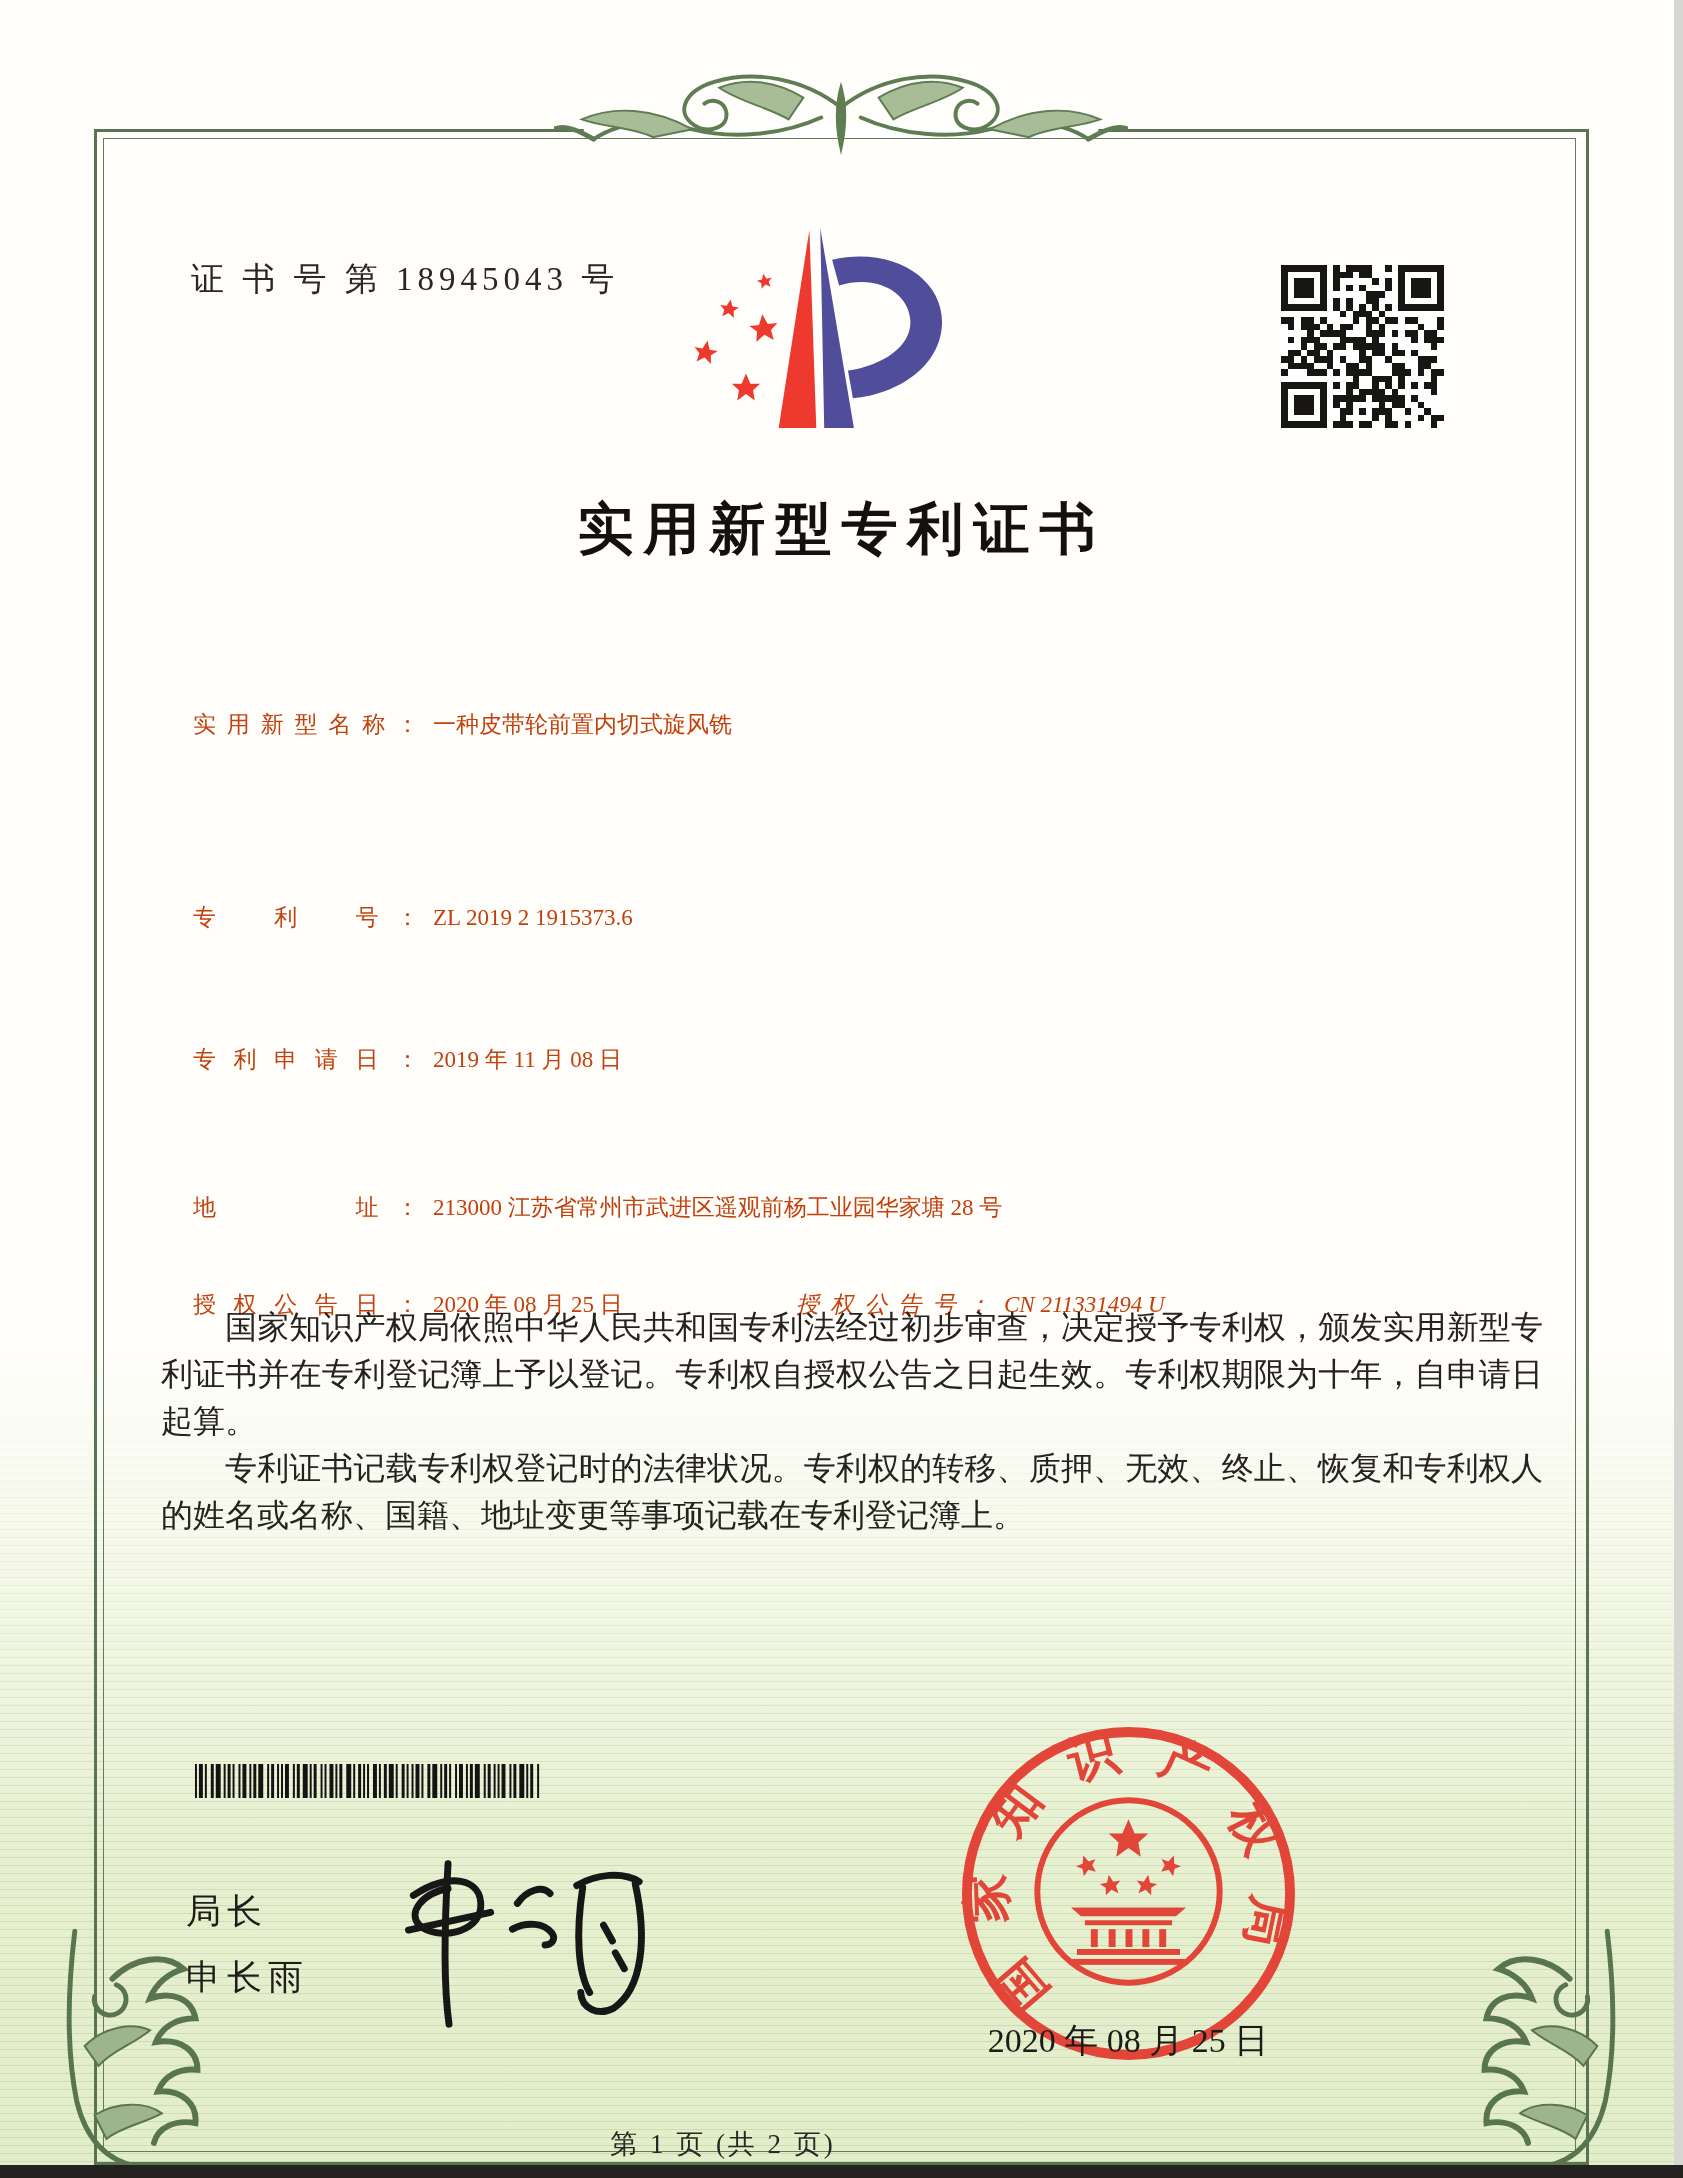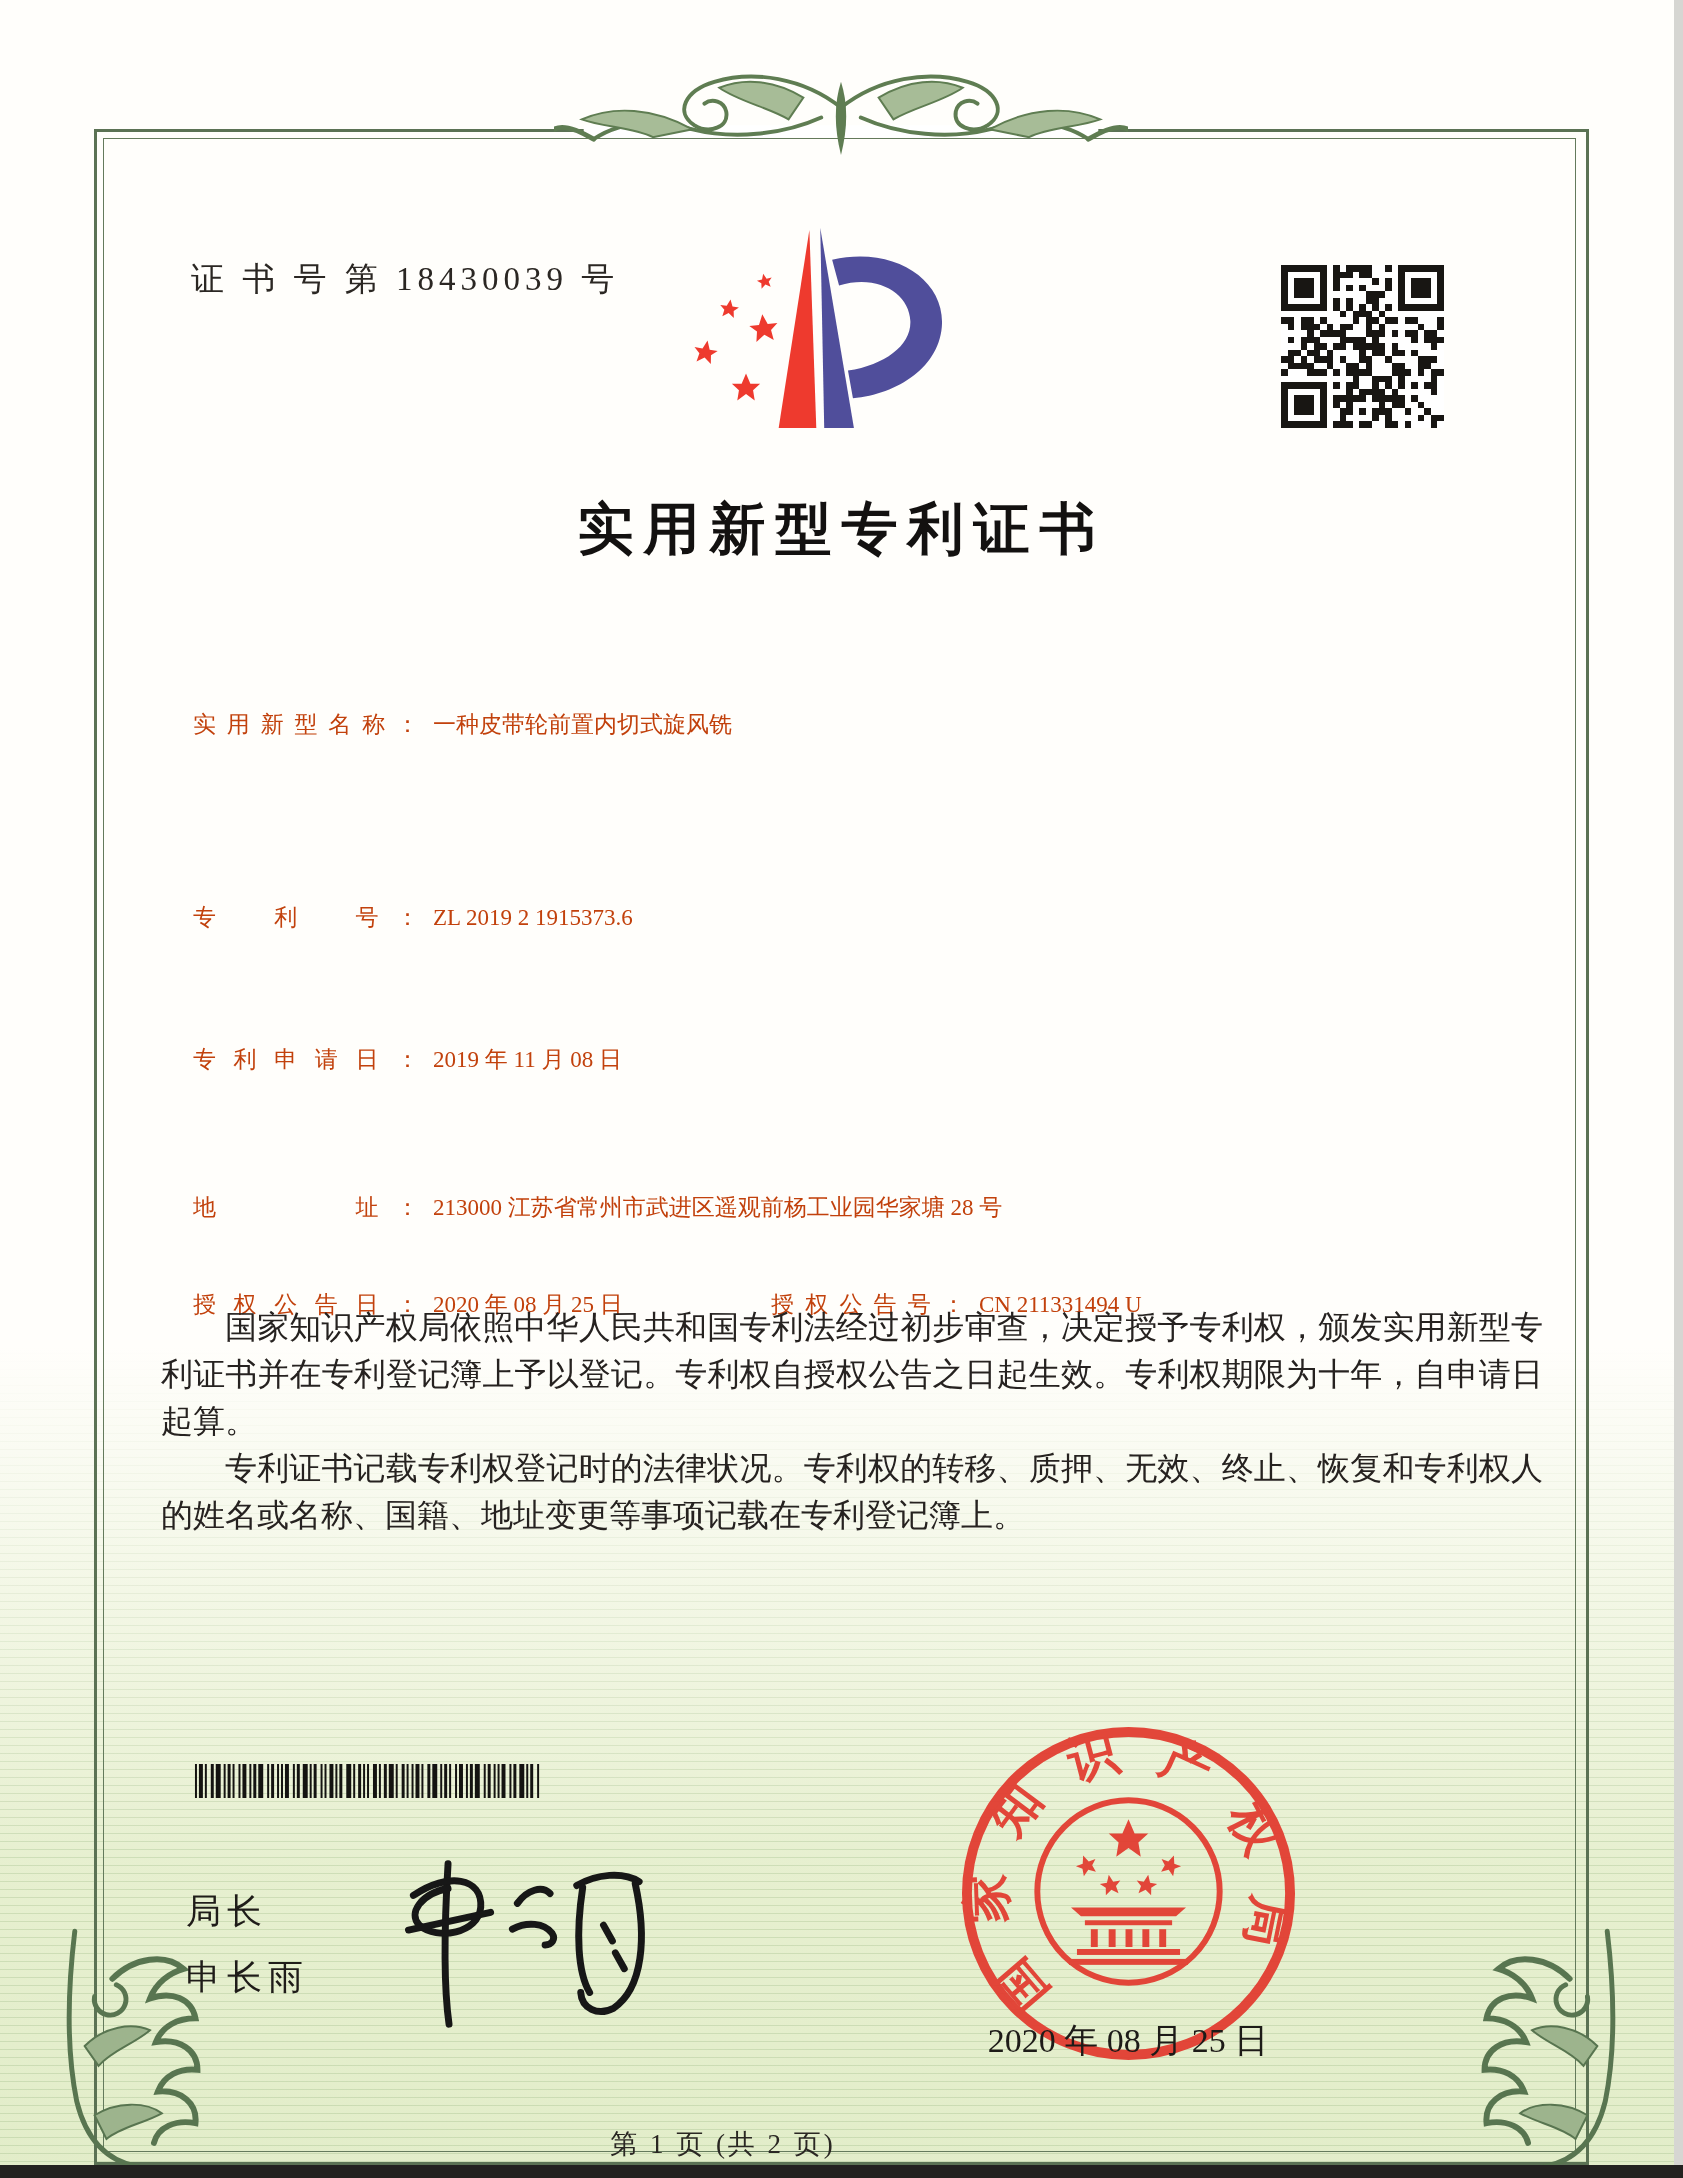--- a/index.html
+++ b/index.html
@@ -23,21 +23,21 @@
   .edge-right{position:absolute;right:0;top:0;width:9px;height:2178px;background:#d6d6d2;}
   .edge-bottom{position:absolute;left:0;bottom:0;width:1683px;height:13px;background:#232220;}
   .ornament{position:absolute;}
   
   .cert-no{position:absolute;left:191px;top:257px;font-size:33px;letter-spacing:5px;color:#2b2723;}
   .title{position:absolute;left:0;top:492px;width:1683px;text-align:center;
     font-size:56px;font-weight:bold;letter-spacing:10px;color:#131110;}
   .field-row{position:absolute;left:193px;font-size:23px;white-space:nowrap;color:#c2410c;}
   .field-label{display:inline-block;width:226px;text-align:justify;text-align-last:justify;}
   .field-value{margin-left:14px;}
-  .grant-pair2{position:absolute;left:578px;top:0;}
+  .grant-pair2{position:absolute;left:603px;top:0;font-style:italic;}
   .grant-pair2 .field-label{width:194px;}
   .body-text{position:absolute;left:161px;top:1304px;width:1382px;
     font-size:32px;line-height:47px;text-align:justify;color:#262220;}
   .body-text p{margin:0;text-indent:2em;}
   .barcode{position:absolute;left:193px;top:1764px;width:356px;height:34px;}
   .officer{position:absolute;left:186px;top:1881px;font-size:35px;letter-spacing:6px;color:#1f1c19;font-family:Liberation Mono, monospace;}
   .officer div{height:66px;line-height:66px;}
   .signature{position:absolute;left:354px;top:1834px;width:299px;height:212px;}
   .seal{position:absolute;left:960px;top:1725px;width:337px;height:337px;opacity:.93;}
   .seal-date{position:absolute;left:950px;top:2018px;width:356px;text-align:center;font-size:34px;color:#1d1b18;}
@@ -88,21 +88,21 @@
   <svg class="ornament" style="left:1444px;top:1927px;width:183px;height:244px;transform:scaleX(-1)" viewBox="0 0 185 246">
     <g fill="none" stroke="#587550" stroke-width="5" stroke-linecap="round">
       <path d="M20,4 C13,62 11,122 22,176 C31,213 50,236 84,242"></path>
       <path d="M58,52 C80,30 112,26 130,42 C116,46 102,56 96,72 C118,64 138,72 142,92 C124,92 108,100 102,116 C126,112 144,124 144,144 C126,142 110,150 104,166 C128,164 144,178 142,198 C122,194 104,202 100,218" stroke-width="6"></path>
       <path d="M40,70 a16,16 0 1 0 22,-12"></path>
       <path d="M30,120 C50,100 78,96 96,104 C80,118 58,124 44,140 Z" fill="#9db48d" stroke-width="2"></path>
       <path d="M40,190 C62,176 92,176 108,188 C90,198 66,202 52,214 Z" fill="#9db48d" stroke-width="2"></path>
     </g>
   </svg>
 
-  <div class="cert-no">证 书 号 第 18430039 号</div>
+  <div class="cert-no">证 书 号 第 18945043 号</div>
 
   <svg class="logo" viewBox="0 0 300 218">
     <defs>
       <path id="st" d="M0,-10 L2.939,-3.09 L9.511,-3.09 L4.755,1.18 L5.878,8.09 L0,3.82 L-5.878,8.09 L-4.755,1.18 L-9.511,-3.09 L-2.939,-3.09 Z"></path>
     </defs>
     <polygon points="163,6 170,206 132,206" fill="#ee3a2e"></polygon>
     <polygon points="174,4 208,206 178,206" fill="#504e9b"></polygon>
     <path d="M186,36 C246,22 298,54 297,100 C296,144 252,172 207,176 L202,148 C240,142 266,122 265,98 C264,70 232,50 193,62 Z" fill="#504e9b"></path>
     <g fill="#ee3a2e">
       <use href="#st" transform="translate(118,58) scale(0.8) rotate(-12)"></use>

